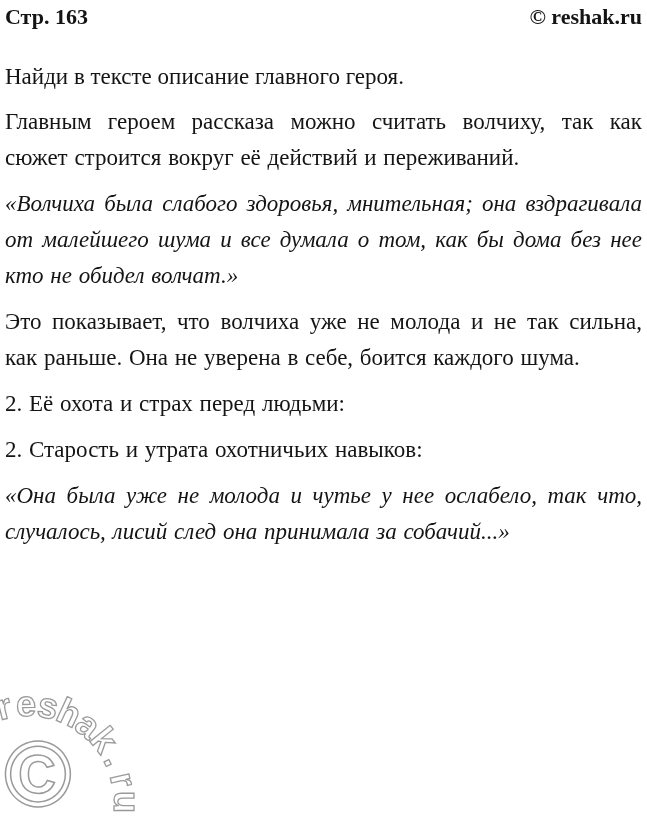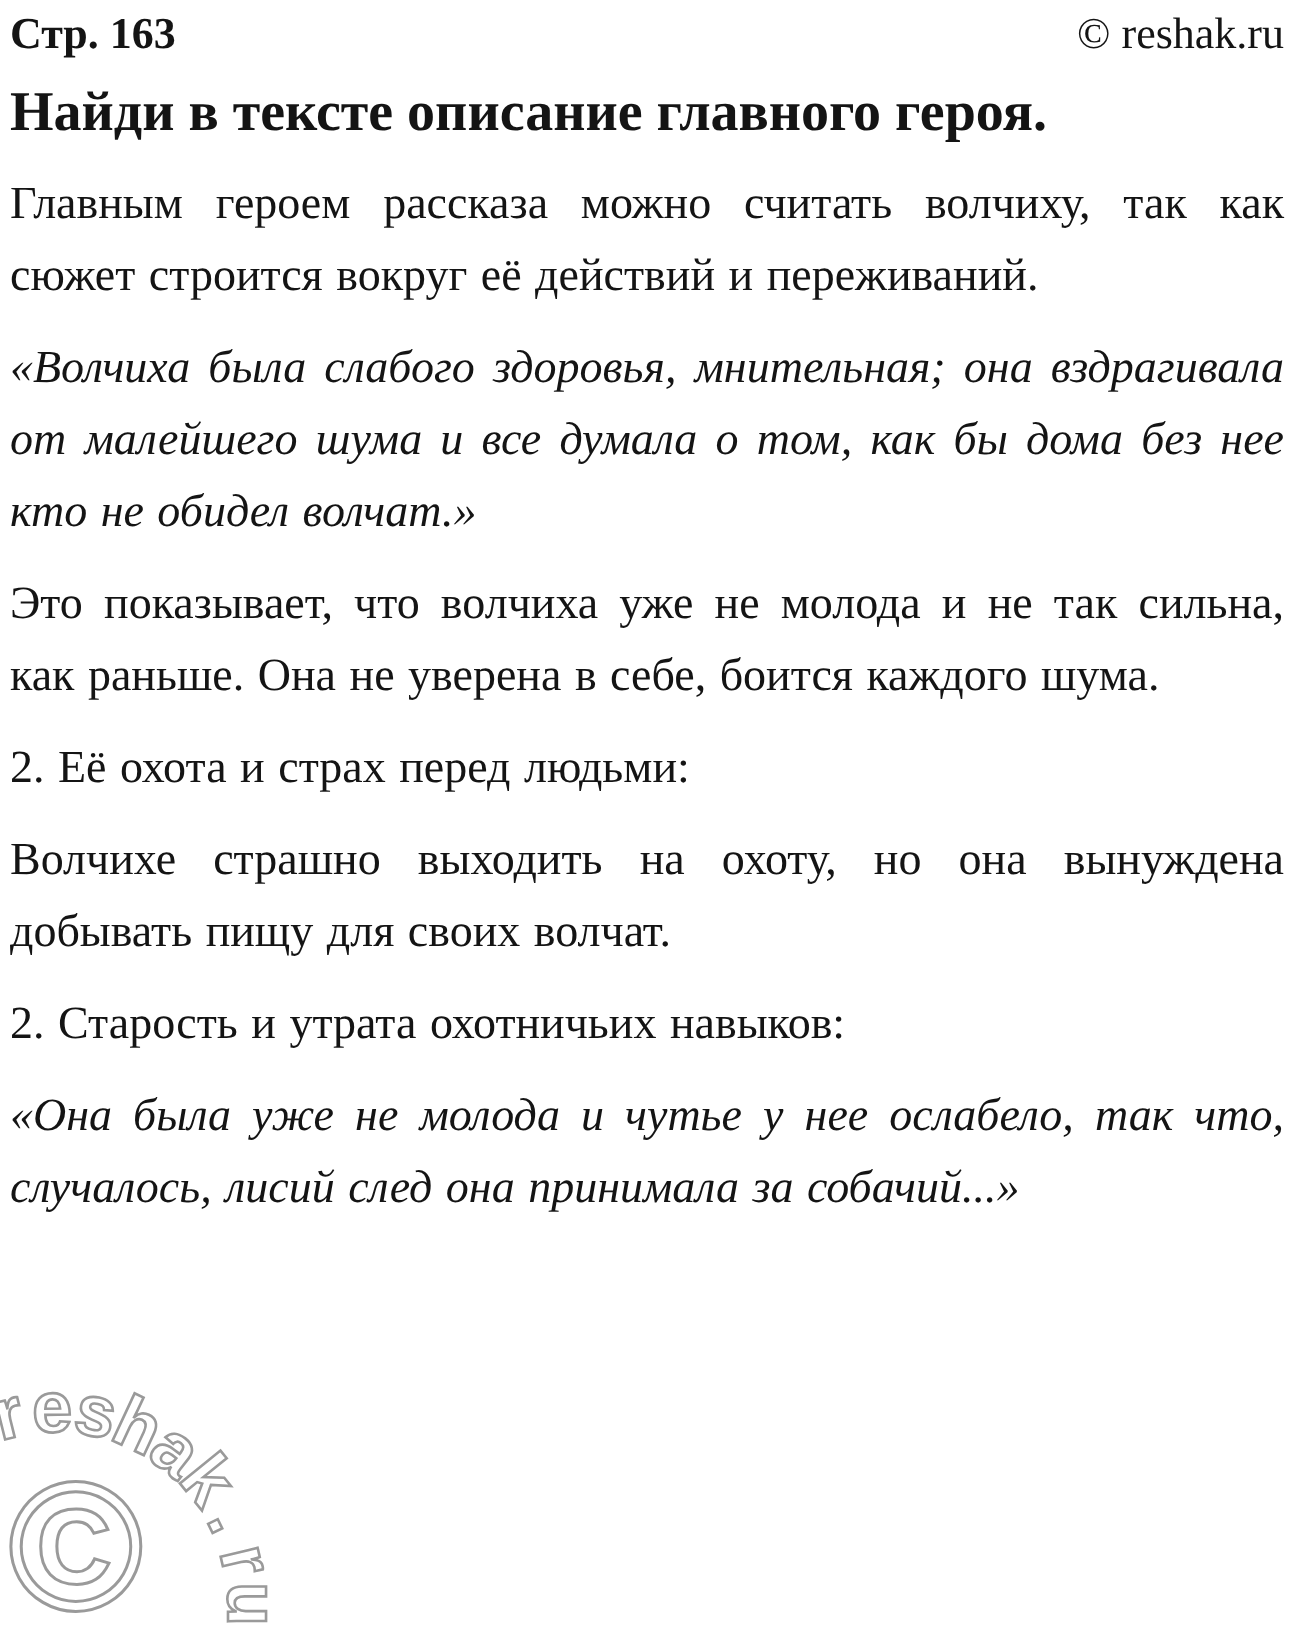--- a/index.html
+++ b/index.html
@@ -16,27 +16,27 @@
     width: 647px; height: 817px;
     padding: 3px 5px 0 5px;
     position: relative;
   }
   .topbar {
     display: flex;
     justify-content: space-between;
     align-items: center;
     font-size: 22px;
     line-height: 27px;
-    margin-bottom: 10px;
+    margin-bottom: 30px;
   }
   .page-num { font-weight: bold; }
-  .copyright { font-weight: normal; }
+  .copyright { font-weight: bold; }
   h1.question {
-    font-size: 28px;
-    font-weight: bold;
+    font-size: 23px;
+    font-weight: normal;
     line-height: 34px;
     margin: 0 0 10px 0;
   }
   .para {
     font-size: 23px;
     line-height: 36px;
     margin: 0 0 10px 0;
     text-align: justify;
     word-spacing: 1px;
     font-family: Liberation Serif, serif;
@@ -80,21 +80,20 @@
     <span class="copyright">© reshak.ru</span>
   </div>
 
   <h1 class="question">Найди в тексте описание главного героя.</h1>
 
   <div id="content">
       <p class="para">Главным героем рассказа можно считать волчиху, так как сюжет строится вокруг её действий и переживаний.</p>
       <p class="para quote">«Волчиха была слабого здоровья, мнительная; она вздрагивала от малейшего шума и все думала о том, как бы дома без нее кто не обидел волчат.»</p>
       <p class="para">Это показывает, что волчиха уже не молода и не так сильна, как раньше. Она не уверена в себе, боится каждого шума.</p>
       <p class="para">2. Её охота и страх перед людьми:</p>
-      <p class="para">Волчихе страшно выходить на охоту, но она вынуждена добывать пищу для своих волчат.</p>
       <p class="para">2. Старость и утрата охотничьих навыков:</p>
       <p class="para quote">«Она была уже не молода и чутье у нее ослабело, так что, случалось, лисий след она принимала за собачий...»</p>
     </div>
 
   <div class="watermark">
     <span class="wm-copy">©</span>
     <span id="wm-arc"><span class="wm-letter" style="left: 4.29165px; top: 706.911px; transform: translate(-50%, -50%) rotate(-14deg);">r</span><span class="wm-letter" style="left: 26.2897px; top: 704.015px; transform: translate(-50%, -50%) rotate(-1deg);">e</span><span class="wm-letter" style="left: 48.3753px; top: 706.142px; transform: translate(-50%, -50%) rotate(12deg);">s</span><span class="wm-letter" style="left: 69.4166px; top: 713.182px; transform: translate(-50%, -50%) rotate(25deg);">h</span><span class="wm-letter" style="left: 88.3348px; top: 724.775px; transform: translate(-50%, -50%) rotate(38deg);">a</span><span class="wm-letter" style="left: 104.16px; top: 740.327px; transform: translate(-50%, -50%) rotate(51deg);">k</span><span class="wm-letter" style="left: 116.082px; top: 759.04px; transform: translate(-50%, -50%) rotate(64deg);">.</span><span class="wm-letter" style="left: 123.488px; top: 779.955px; transform: translate(-50%, -50%) rotate(77deg);">r</span><span class="wm-letter" style="left: 126px; top: 802px; transform: translate(-50%, -50%) rotate(90deg);">u</span></span>
   </div>
 
 </div>

